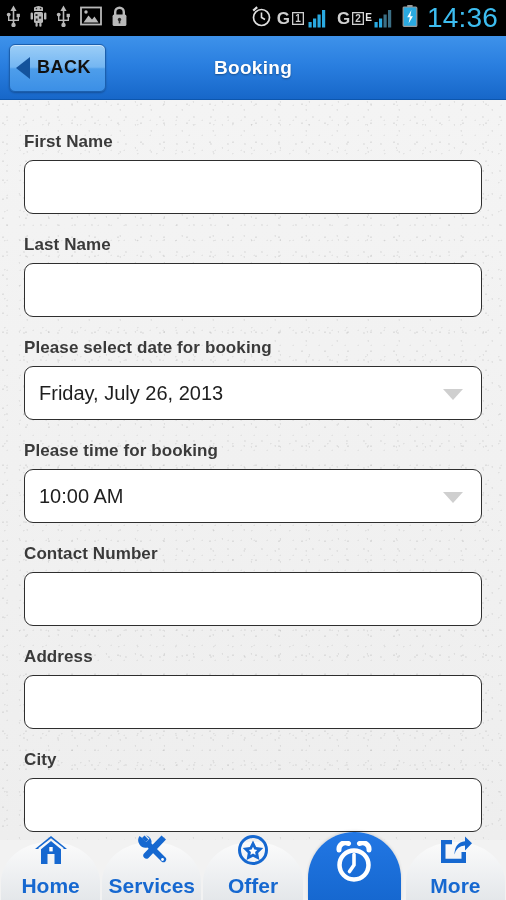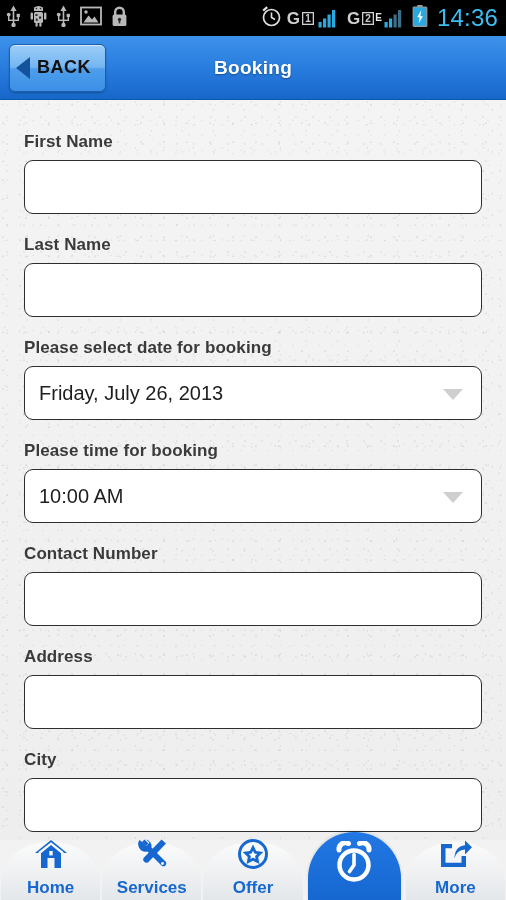--- a/index.html
+++ b/index.html
@@ -35,21 +35,21 @@
   }
   .status-right {
     margin-left: auto;
     display: flex;
     align-items: center;
     gap: 5px;
   }
   .sb-icon { display: block; }
   .status-clock {
     color: #3dbdf0;
-    font-size: 24px;
+    font-size: 28px;
     font-weight: 400;
     letter-spacing: 0.2px;
     margin-left: 4px;
     white-space: nowrap;
   }
   .sig-label {
     color: #cfcfcf;
     font-size: 17px;
     font-weight: bold;
     font-family: "Liberation Sans", sans-serif;
@@ -221,21 +221,21 @@
   .tab-inner {
     position: relative;
     z-index: 2;
     display: flex;
     flex-direction: column;
     align-items: center;
     gap: 1px;
   }
   .tab-icon { display: block; line-height: 0; }
   .tab-label {
-    font-size: 17px;
+    font-size: 21px;
     font-weight: bold;
     color: #1668d0;
     line-height: 1;
     margin-top: 8px;
   }
 
   .tab.active .tab-bg {
     left: 4px; right: 4px;
     height: 68px;
     background: linear-gradient(180deg, #2277e4 0%, #1668d0 100%);

